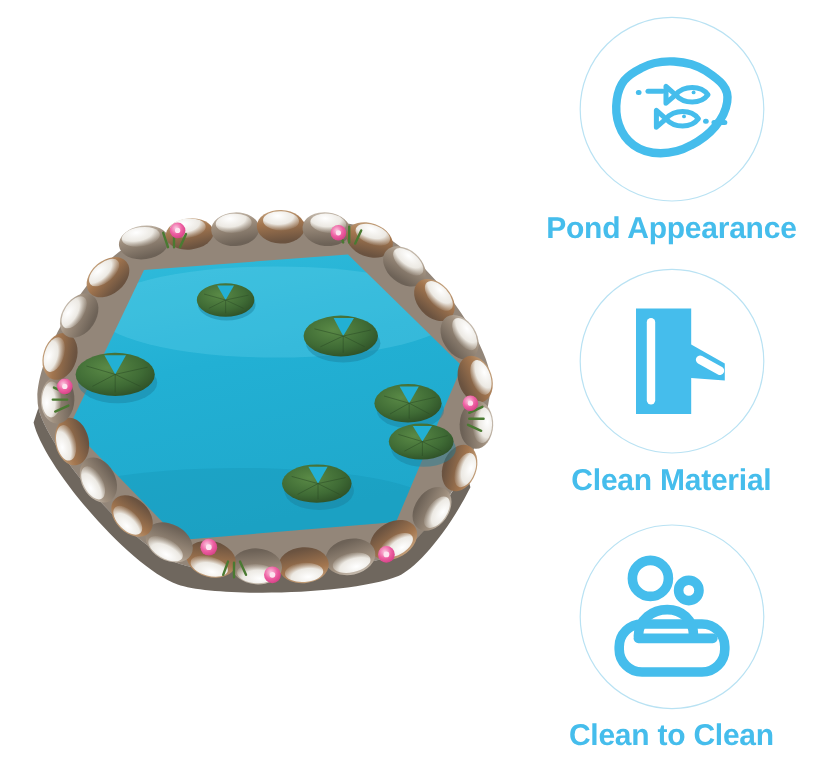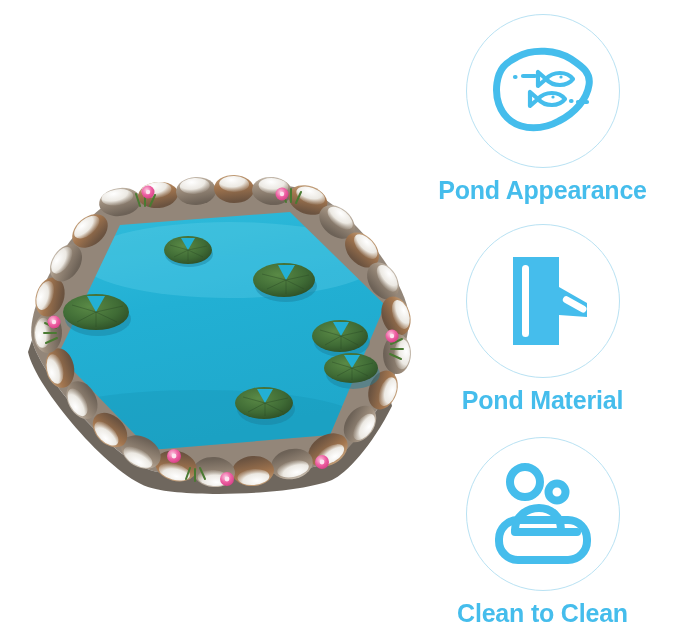--- a/index.html
+++ b/index.html
@@ -18,21 +18,21 @@
   
   #product-image-panel {
     position: absolute;
     left: 0;
     top: 0;
     width: 455px;
     height: 637px;
   }
   #features-panel {
     position: absolute;
-    left: 423px;
+    left: 440px;
     top: 0;
     width: 239px;
     height: 637px;
   }
 
   .feature-block {
     position: absolute;
     left: 0;
     width: 239px;
     text-align: center;
@@ -418,21 +418,21 @@
                  L 104 76
                  L 76 74
                  L 76 104
                  L 30 104 Z" fill="#45bdec"></path>
 
         <rect x="39" y="24" width="7" height="72" rx="3.5" fill="#ffffff"></rect>
 
         <rect x="0" y="0" width="26" height="7" rx="3.5" fill="#ffffff" transform="translate(82,54) rotate(29)"></rect>
       </svg>
     </div>
-    <div class="feature-label" style="color:#45bdec">Pond Material</div>
+    <div class="feature-label" style="color:#45bdec">Clean Material</div>
   </div>
 
   <div class="feature-block" id="feature-block-2">
     <div class="feature-icon-circle">
       <svg width="120" height="120" viewBox="0 0 120 120">
 
         <circle cx="42" cy="28" r="15" fill="none" stroke="#45bdec" stroke-width="8"></circle>
 
         <circle cx="74" cy="38" r="8.5" fill="none" stroke="#45bdec" stroke-width="8"></circle>
 

